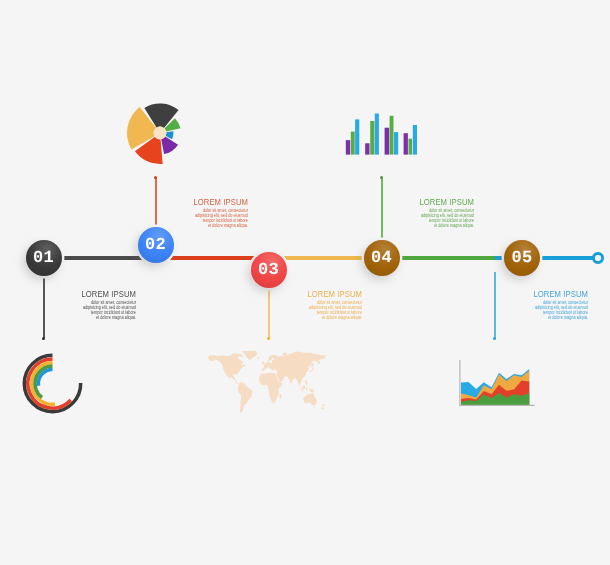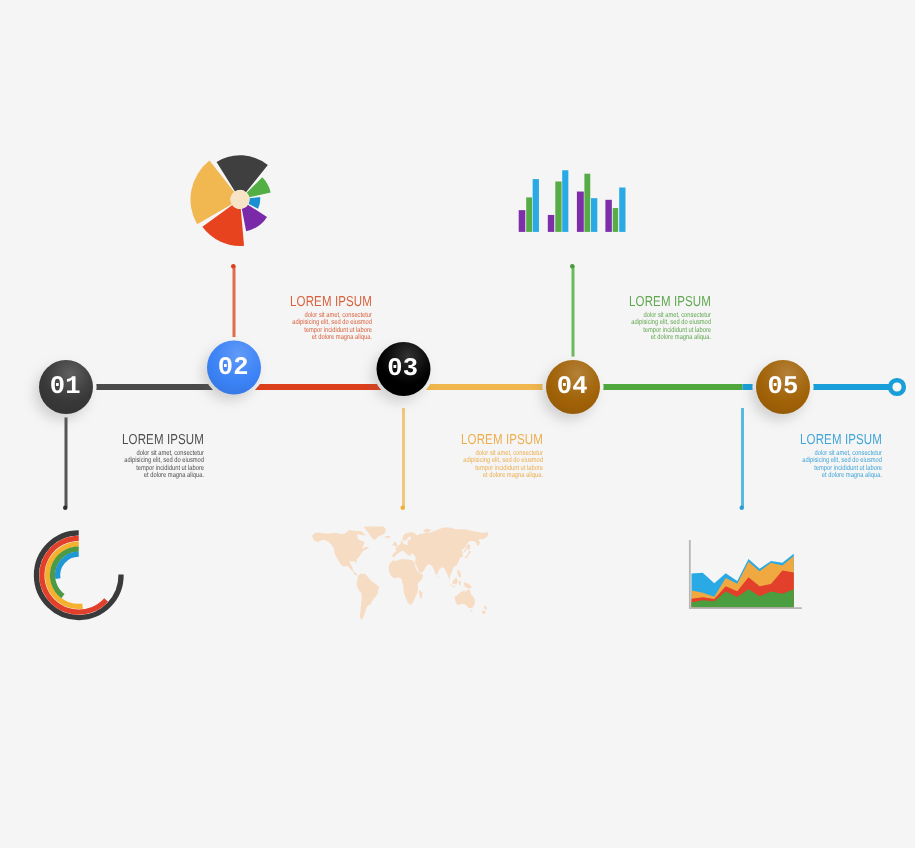--- a/index.html
+++ b/index.html
@@ -136,21 +136,21 @@
 
   <div class="vline" style="left:493.6px;top:272px;height:66px;background:#5bb8de;"></div>
   <div class="vdot" style="left:493.3px;top:337px;background:#2a9dd4;"></div>
 
   <div class="node" style="left:25.5px;top:240px;background:#383838;">
     <span>01</span>
   </div>
   <div class="node" style="left:137.5px;top:227px;background:#3b82f6;">
     <span>02</span>
   </div>
-  <div class="node" style="left:250.5px;top:228px;background:#000000;justify-content:center;">
+  <div class="node" style="left:250.5px;top:252px;background:#ef4444;justify-content:center;">
     <span>03</span>
   </div>
   <div class="node" style="left:363.5px;top:240px;background:#a16207;">
     <span>04</span>
   </div>
   <div class="node" style="left:504px;top:240px;background:#a16207;">
     <span>05</span>
   </div>
 
   <div class="txt" style="left:27.8px;top:288px;color:#4f4f4f;">

